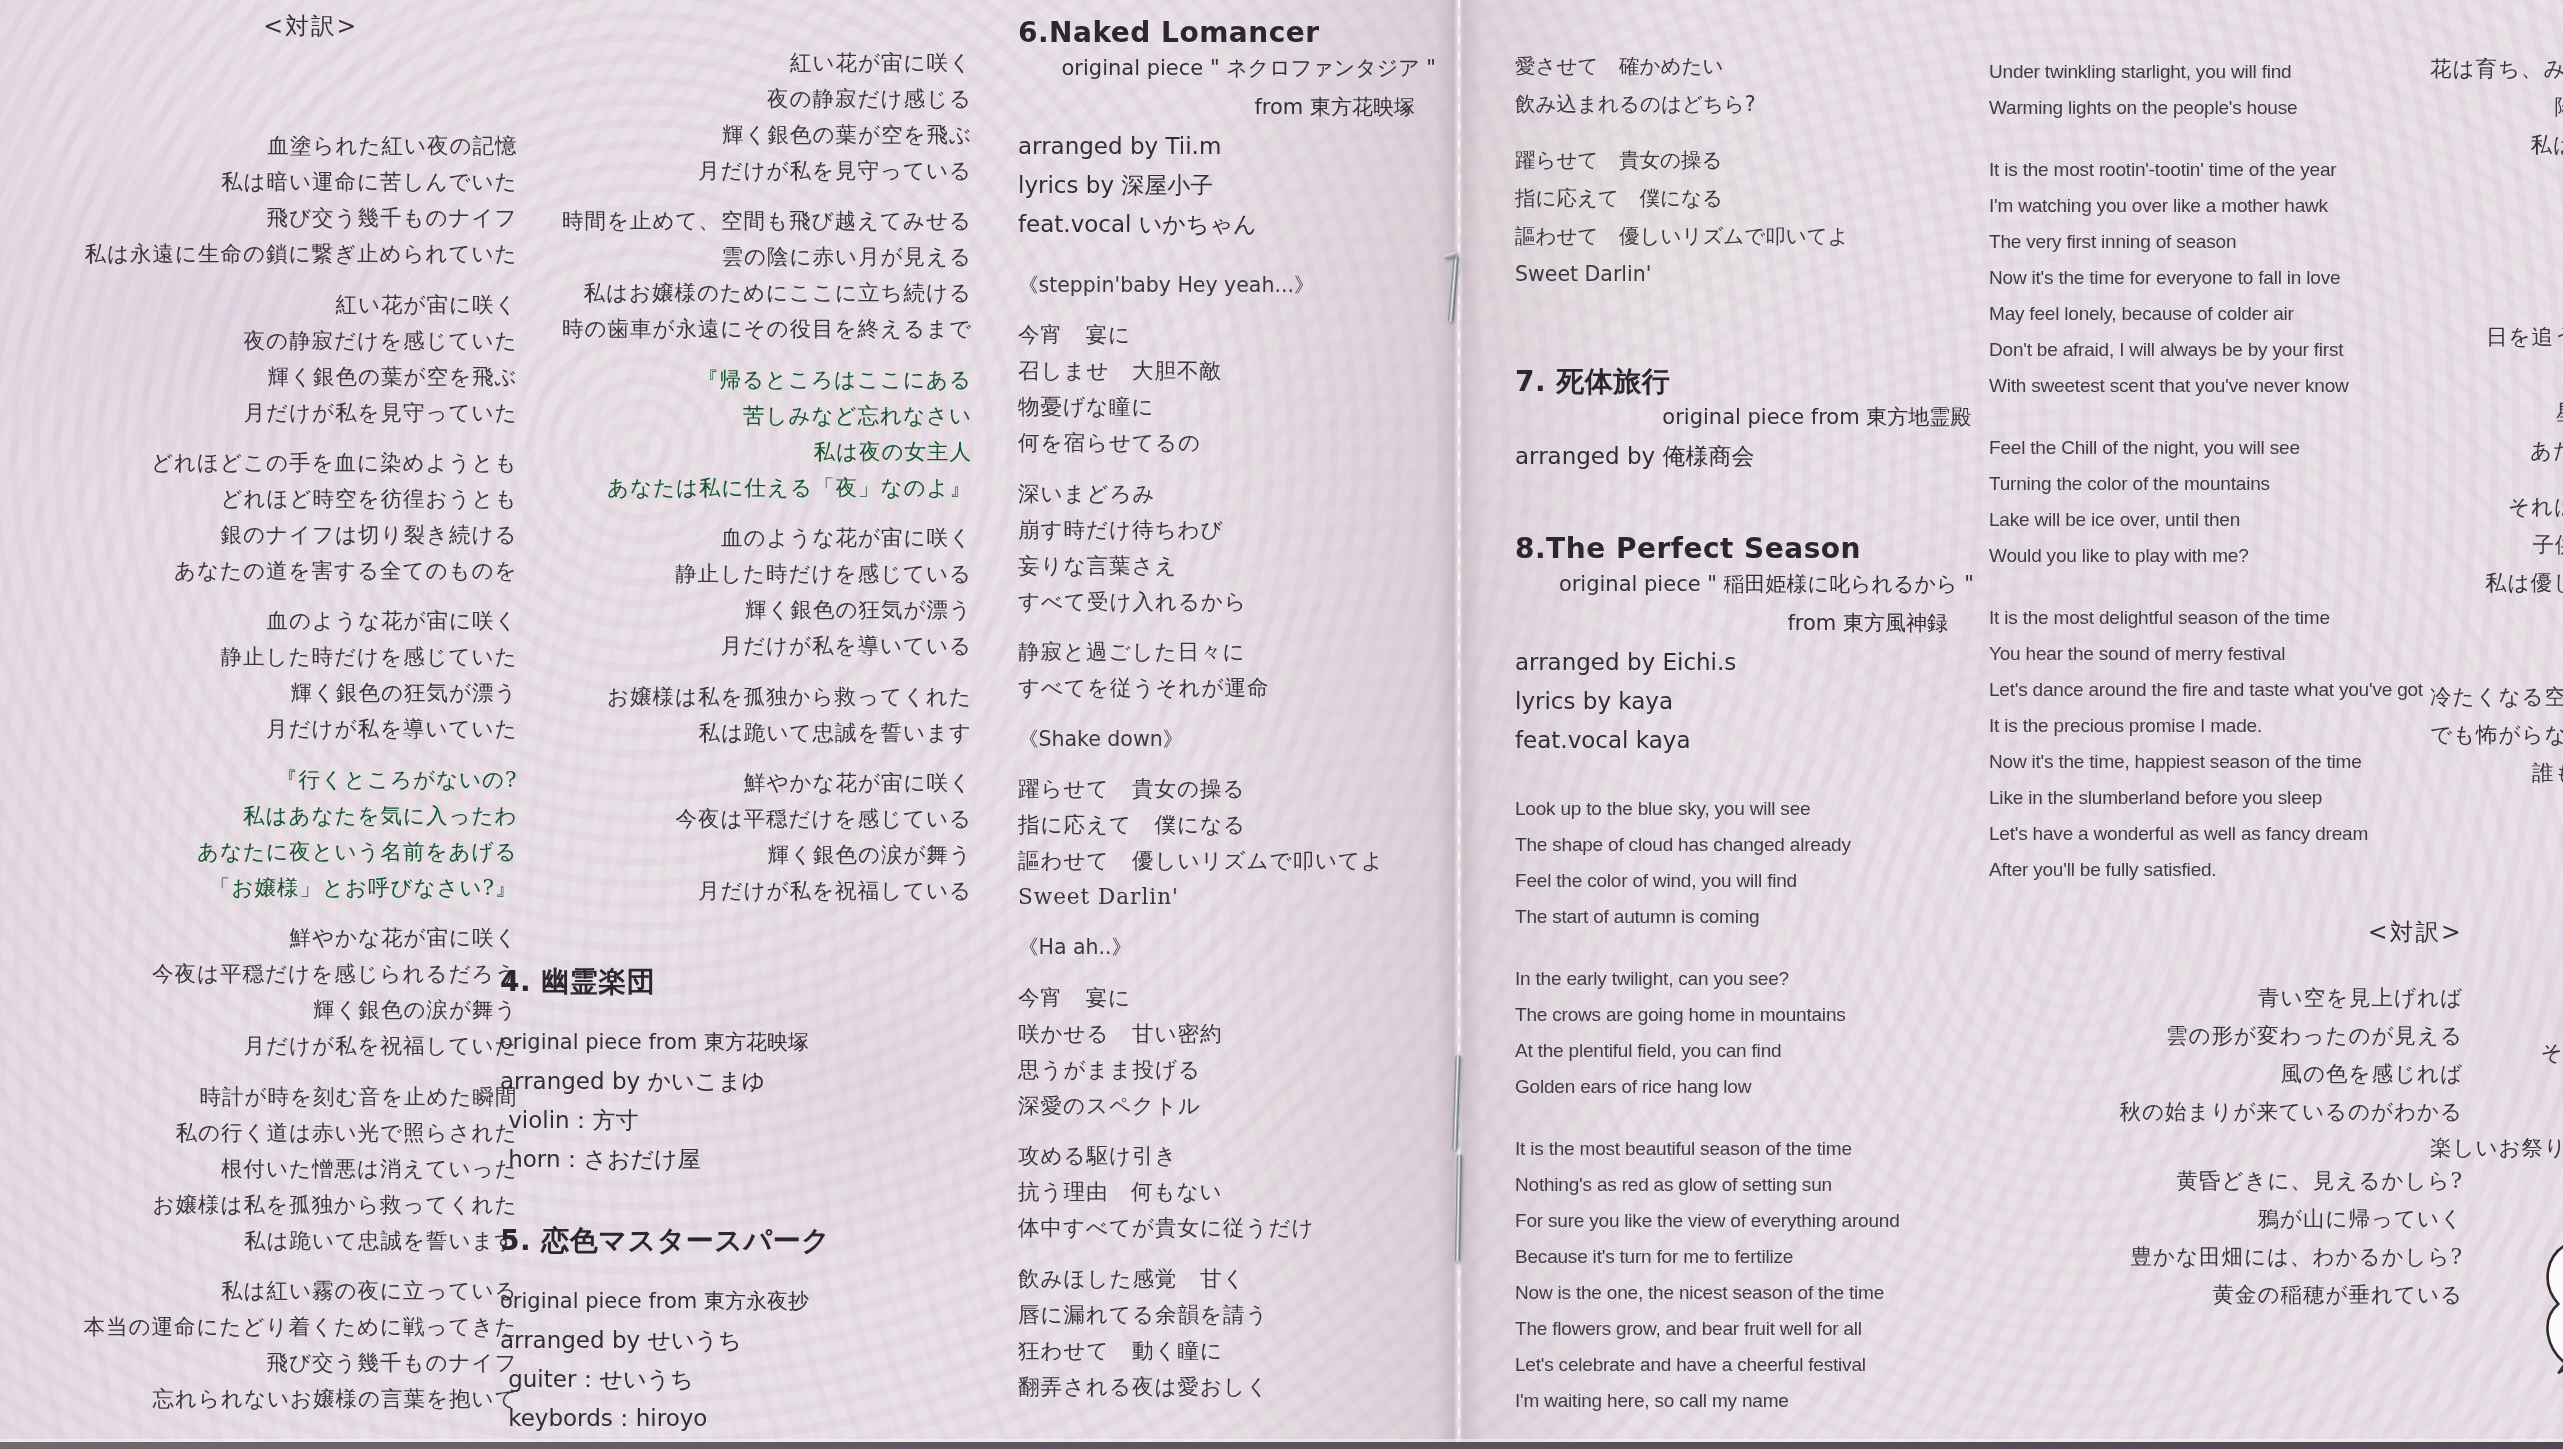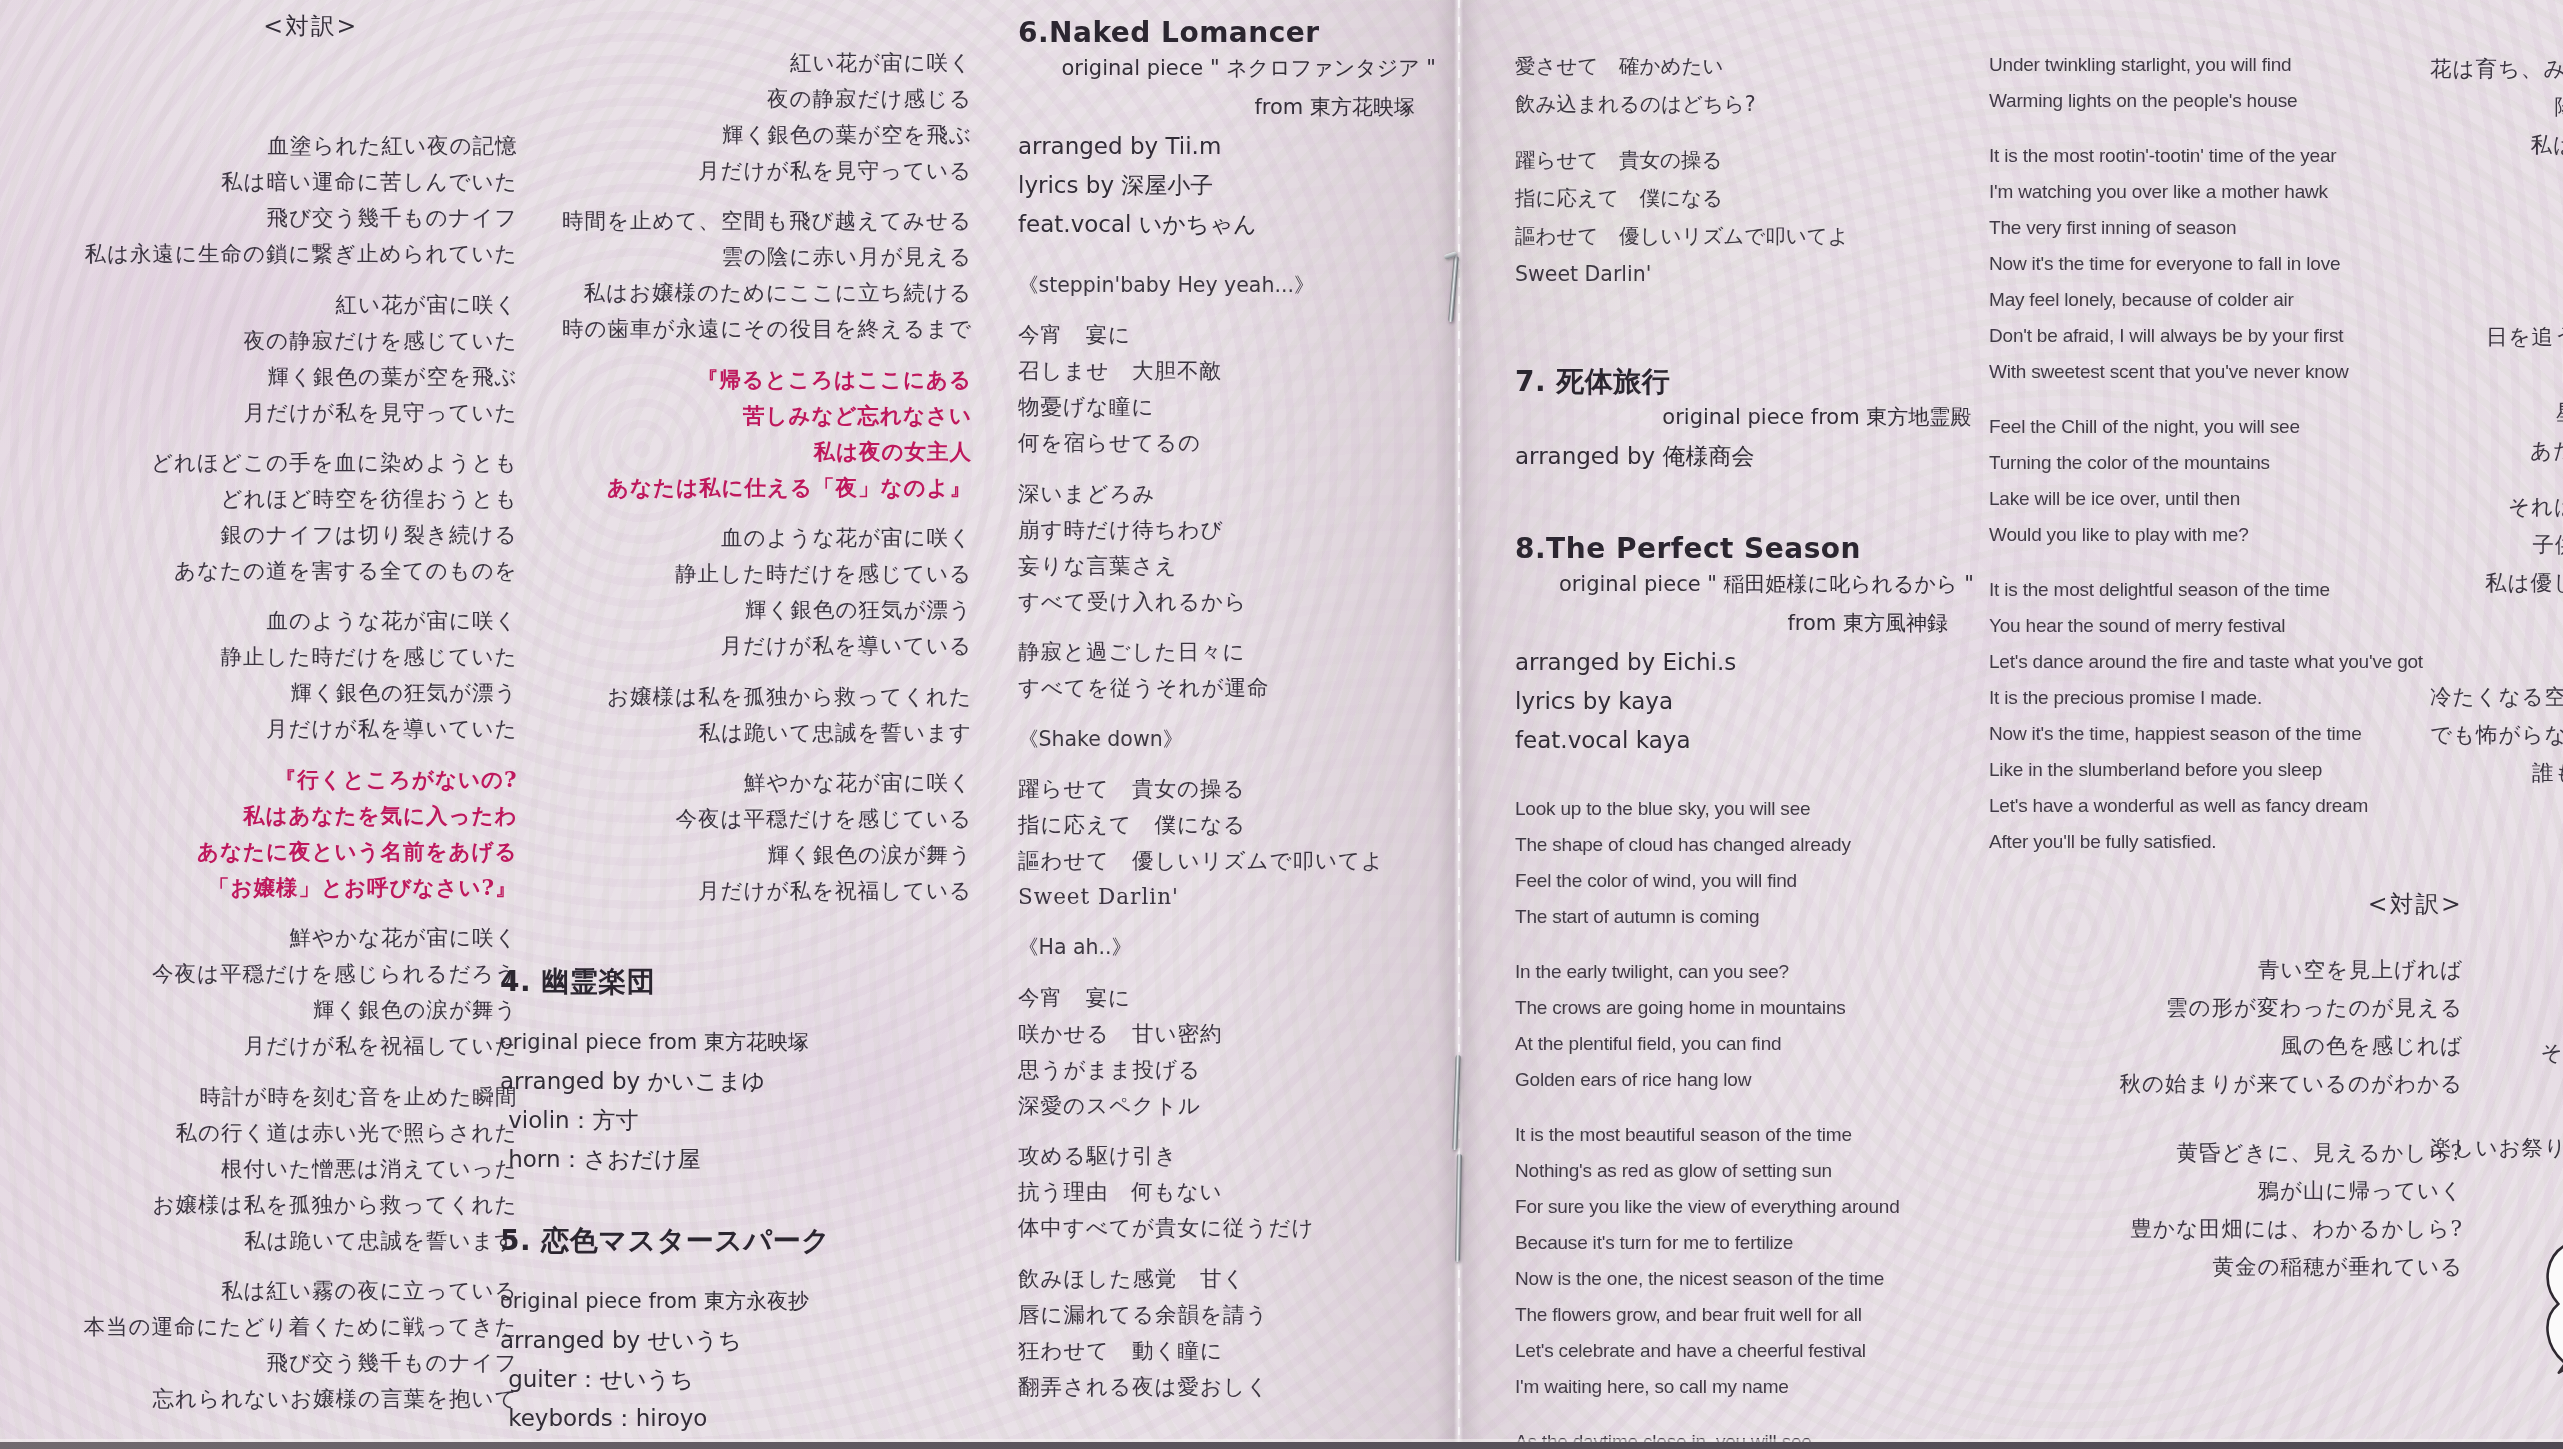--- a/index.html
+++ b/index.html
@@ -35,29 +35,29 @@
   .staple.cap{width:13.3px;height:4.6px;border-radius:2.6px;background:linear-gradient(180deg,#e8ecee,#7d8186);}
   .bottom-edge{position:absolute;left:0;bottom:0;width:100%;height:8.2px;pointer-events:none;
     background:linear-gradient(90deg,#716a6f,#5b555d 35%,#4c4750);}
   .bottom-edge-light{position:absolute;left:0;bottom:8.2px;width:100%;height:3.1px;background:rgba(250,247,245,.5);pointer-events:none;}
 
   .col{position:absolute;}
   .align-right{text-align:right;}
   .line{line-height:36px;font-size:21.5px;letter-spacing:1px;white-space:nowrap;}
   .stanza{margin-top:14.4px;}
   .stanza:first-child{margin-top:0;}
-  .stanza.bold .line{font-weight:bold;color:#be185d;}
+  .stanza.bold .line{font-weight:normal;color:#14532d;}
   .font-sans .line{font-family:"DejaVu Sans","Liberation Sans",sans-serif;font-size:20.5px;letter-spacing:0;color:#3c3741;}
 
   
   .col-right .line{line-height:38px;}
   .col-right .stanza{margin-top:18.5px;}
 
   .en .line{font-family:"Liberation Sans","DejaVu Sans",sans-serif;font-size:19px;letter-spacing:-0.2px;line-height:36px;color:#403a45;white-space:nowrap;}
-  .en .stanza{margin-top:19px;}
+  .en .stanza{margin-top:26px;}
 
   .taiyaku{font-size:23.6px;letter-spacing:2.1px;color:#332e39;}
   .col1-taiyaku{padding-right:159px;margin-bottom:86px;}
 
   .track-title{font-family:"DejaVu Sans","Liberation Sans",sans-serif;font-weight:bold;font-size:28px;letter-spacing:0.5px;color:#2b2630;white-space:nowrap;}
   .track-original{font-family:"DejaVu Sans","Liberation Sans",sans-serif;font-size:21px;color:#332e38;text-align:right;line-height:39px;white-space:nowrap;}
   .credits .line{font-family:"DejaVu Sans","Liberation Sans",sans-serif;font-size:23px;letter-spacing:0;line-height:39px;color:#312c36;}
   .indent-sub .line:not(:first-child){padding-left:8.2px;}
   .courtesy{font-family:"DejaVu Sans","Liberation Sans",sans-serif;font-size:20.5px;text-align:right;line-height:39px;color:#332e38;white-space:nowrap;}
   .pr455{padding-right:233px;margin-top:25px;} .pr45{padding-right:23px;} .pr85{padding-right:44px;}

